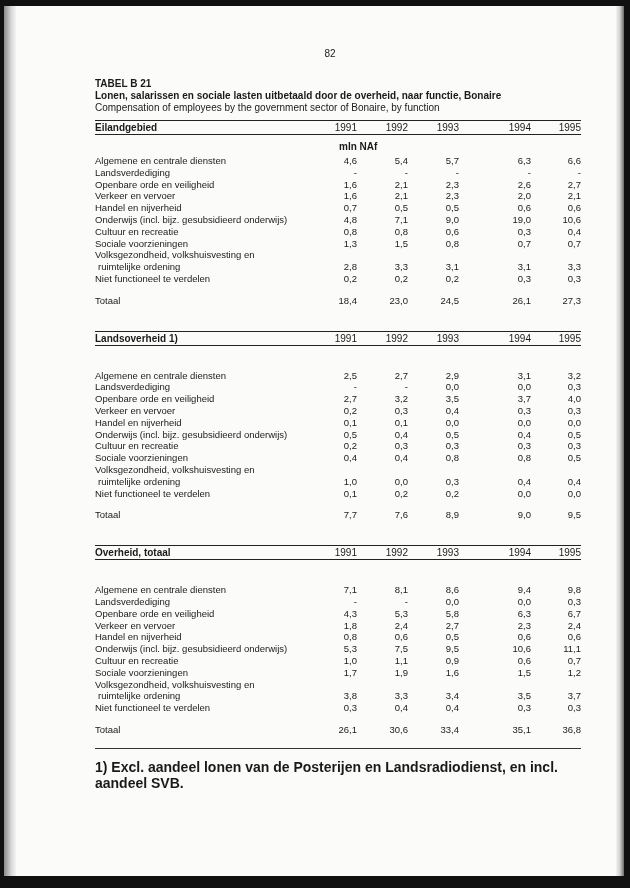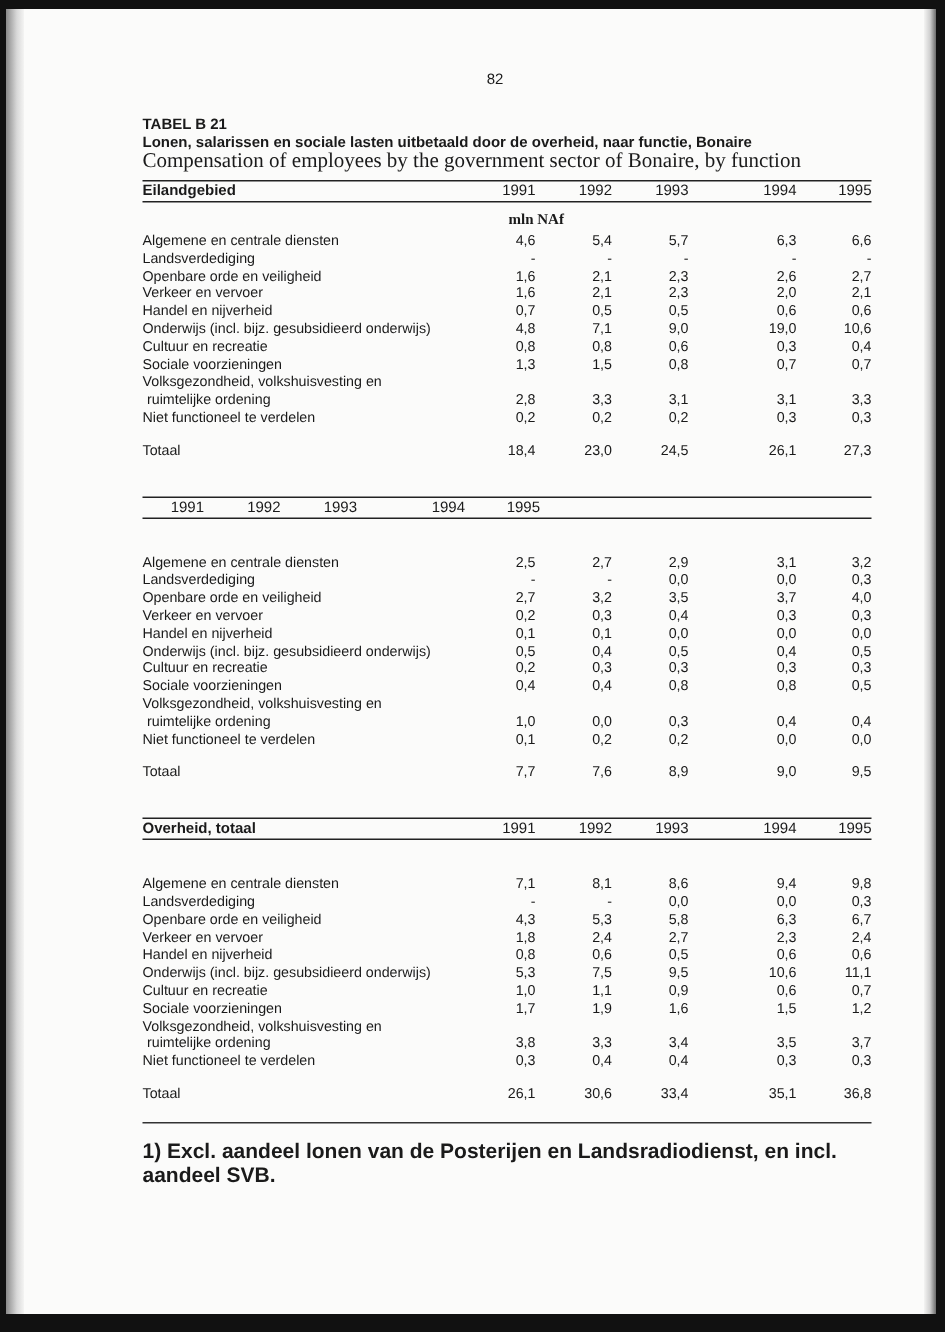--- a/index.html
+++ b/index.html
@@ -18,34 +18,34 @@
     background: linear-gradient(to right, #8a8a8a, #d8d8d8 60%, #f4f4f3);
   }
   .right-edge {
     position: absolute; right: 0; top: 0; width: 8px; height: 100%;
     background: linear-gradient(to right, #f4f4f3, #cfcfcf 50%, #6b6b6b);
   }
   .pagenum { position: absolute; left: 16px; width: 620px; top: 42px; text-align: center; font-size: 10px; }
   .content { position: absolute; left: 91px; top: 72px; width: 486px; }
   .tabel-id { font-size: 10px; font-weight: bold; line-height: 12px; }
   .title-nl { font-size: 10px; font-weight: bold; line-height: 12px; }
-  .title-en { font-size: 14px; line-height: 12px; font-family: Liberation Serif, serif; }
+  .title-en { font-size: 10px; line-height: 12px; }
   .section { position: relative; }
   .sec-head {
     display: flex; border-top: 1.5px solid #222; border-bottom: 1.5px solid #222;
     height: 13px; align-items: center; font-size: 10px; margin-top: 0;
   }
   .sec-head .name { flex: 1; font-weight: bold; }
   .col { text-align: right; }
   .c1 { width: 41px; } .c2 { width: 51px; } .c3 { width: 51px; } .c4 { width: 49px; margin-left: 23px; } .c5 { width: 50px; }
   .sec-head .col { font-size: 10px; }
   .row { display: flex; font-size: 9.5px; height: 11.8px; line-height: 11.8px; }
   .row .lbl { flex: 1; white-space: nowrap; }
   .row.indent .lbl { padding-left: 3px; }
-  .unit { font-size: 10px; font-weight: bold; padding-left: 244px; height: 14px; margin-top: 6px; font-family: Liberation Serif, serif; }
+  .unit { font-size: 10px; font-weight: bold; padding-left: 244px; height: 14px; margin-top: 6px; }
   .subhead { font-size: 9.5px; height: 12px; margin-bottom: 12px; }
   .total-row { margin-top: 10px; }
   .footer-rule { border-top: 1.2px solid #333; margin-top: 12px; }
   .footnote { font-size: 14px; margin-top: 10px; font-weight: bold; }
 </style>
 </head>
 <body>
 
 <div class="page">
   <div class="left-edge"></div>
@@ -160,20 +160,21 @@
             <span class="lbl">Totaal</span>
             <span class="col c1">18,4</span>
             <span class="col c2">23,0</span>
             <span class="col c3">24,5</span>
             <span class="col c4">26,1</span>
             <span class="col c5">27,3</span>
           </div>
         </div>
         <div class="section" style="margin-top: 24px;">
           <div class="sec-head">
+            <span class="name">Landsoverheid 1)</span>
             <span class="col c1">1991</span>
             <span class="col c2">1992</span>
             <span class="col c3">1993</span>
             <span class="col c4">1994</span>
             <span class="col c5">1995</span>
           </div>
           <div style="height: 24px;"></div>
           <div class="row">
             <span class="lbl">Algemene en centrale diensten</span>
             <span class="col c1">2,5</span>

